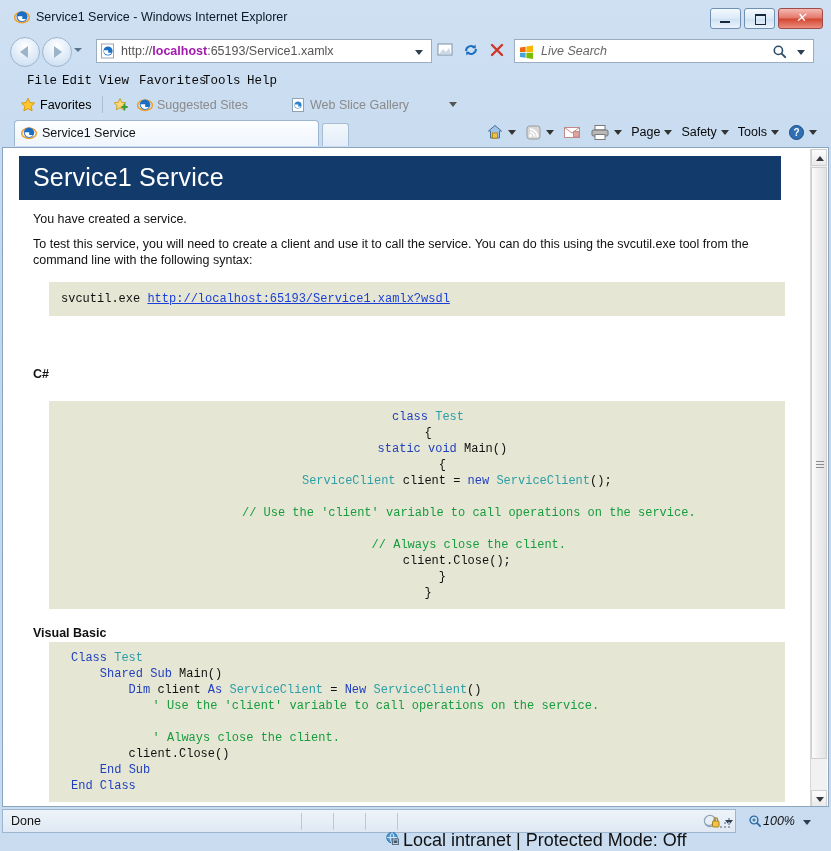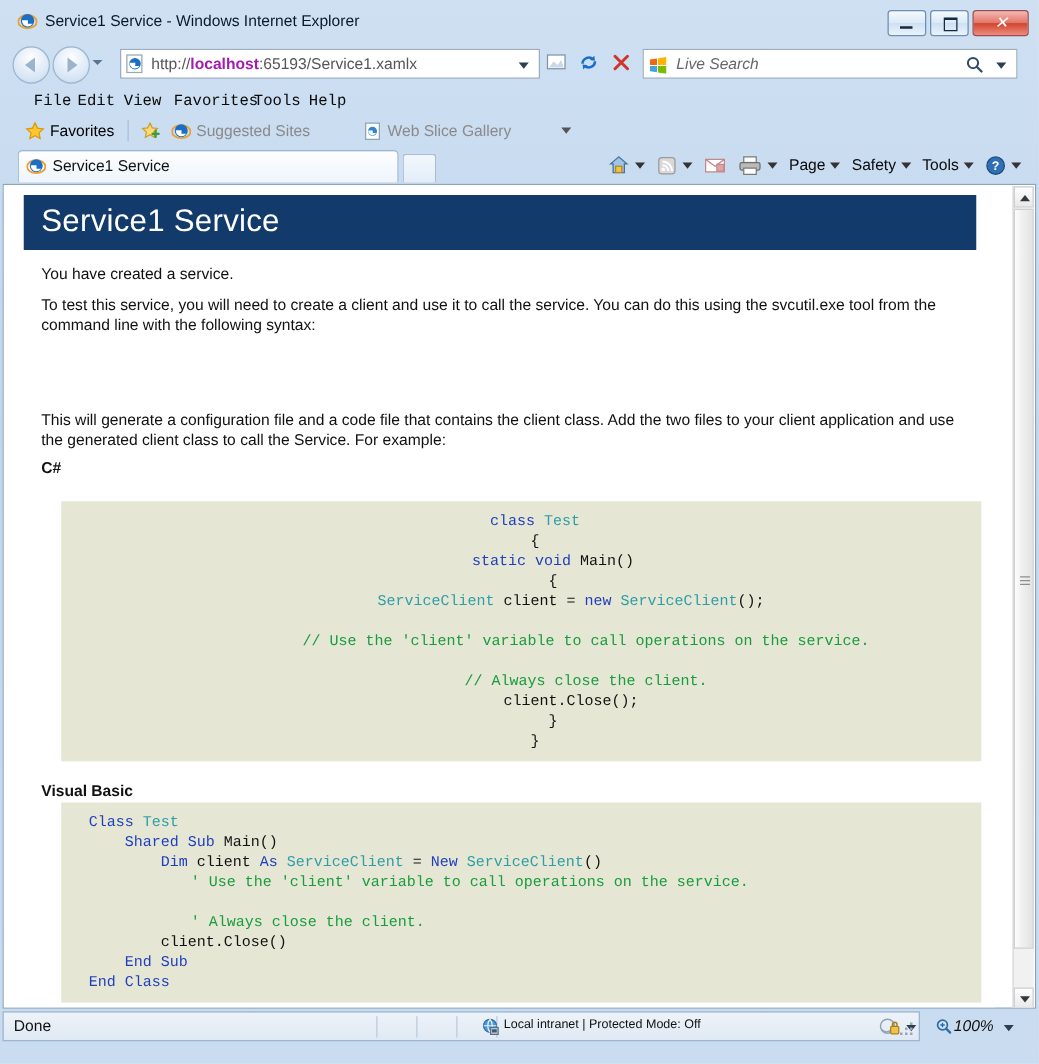--- a/index.html
+++ b/index.html
@@ -196,21 +196,21 @@
   .sb-grip{position:absolute;left:4px;top:50%;margin-top:-4px;width:8px;height:8px;}
   .sb-grip span{display:block;height:1px;margin:2px 0;background:#8d8d8d;}
   
   .statusbar{
     position:absolute;left:2px;top:809px;width:734px;height:24px;
     background:linear-gradient(180deg,#eef3f9 0%,#dfe9f4 100%);
     border:1px solid #9db6cf;box-sizing:border-box;
   }
   .st-done{position:absolute;left:8px;top:4px;font-size:12.5px;color:#111;}
   .st-sep{position:absolute;top:3px;width:1px;height:17px;background:#b9c9da;}
-  .st-zone{position:absolute;left:400px;top:4px;font-size:10px;color:#111;white-space:nowrap;}
+  .st-zone{position:absolute;left:400px;top:20px;font-size:18px;color:#111;white-space:nowrap;}
   .st-zone-ico{position:absolute;left:-18px;top:0px;width:15px;height:15px;}
   .st-prot{position:absolute;left:700px;top:3px;width:18px;height:17px;}
   .st-caret{
     position:absolute;top:10px;width:0;height:0;
     border-left:4px solid transparent;border-right:4px solid transparent;
     border-top:5px solid #2b3e52;
   }
   .st-zoomico{position:absolute;left:745px;top:4px;width:14px;height:14px;}
   .st-zoom{position:absolute;left:760px;top:4px;font-size:12.5px;color:#111;font-style:italic;}
   .grip{position:absolute;right:3px;bottom:2px;width:12px;height:12px;}
@@ -428,22 +428,24 @@
   <div class="viewport">
     <div class="page">
 
       <div class="banner">
         <h1>Service1 Service</h1>
       </div>
 
       <div class="body-txt p1">You have created a service.</div>
       <div class="body-txt p2">To test this service, you will need to create a client and use it to call the service. You can do this using the svcutil.exe tool from the command line with the following syntax:</div>
 
-
-      <div class="body-txt p3">This will generate a configuration file and a code file that contains the client class. Add the two files to your client application and use the generated client class to call the Service. For example:</div>
+      <div class="codebox cmdbox">
+        <span>svcutil.exe </span><a href="#">http://localhost:65193/Service1.xamlx?wsdl</a>
+      </div>
+
 
       <div class="lang-h cs-h">C#</div>
       <div class="codebox csblock">
 <pre><span class="kw">class</span> <span class="ty">Test</span>
 {
     <span class="kw">static</span> <span class="kw">void</span> Main()
     {
         <span class="ty">ServiceClient</span> client = <span class="kw">new</span> <span class="ty">ServiceClient</span>();
 
         <span class="cm">// Use the 'client' variable to call operations on the service.</span>

